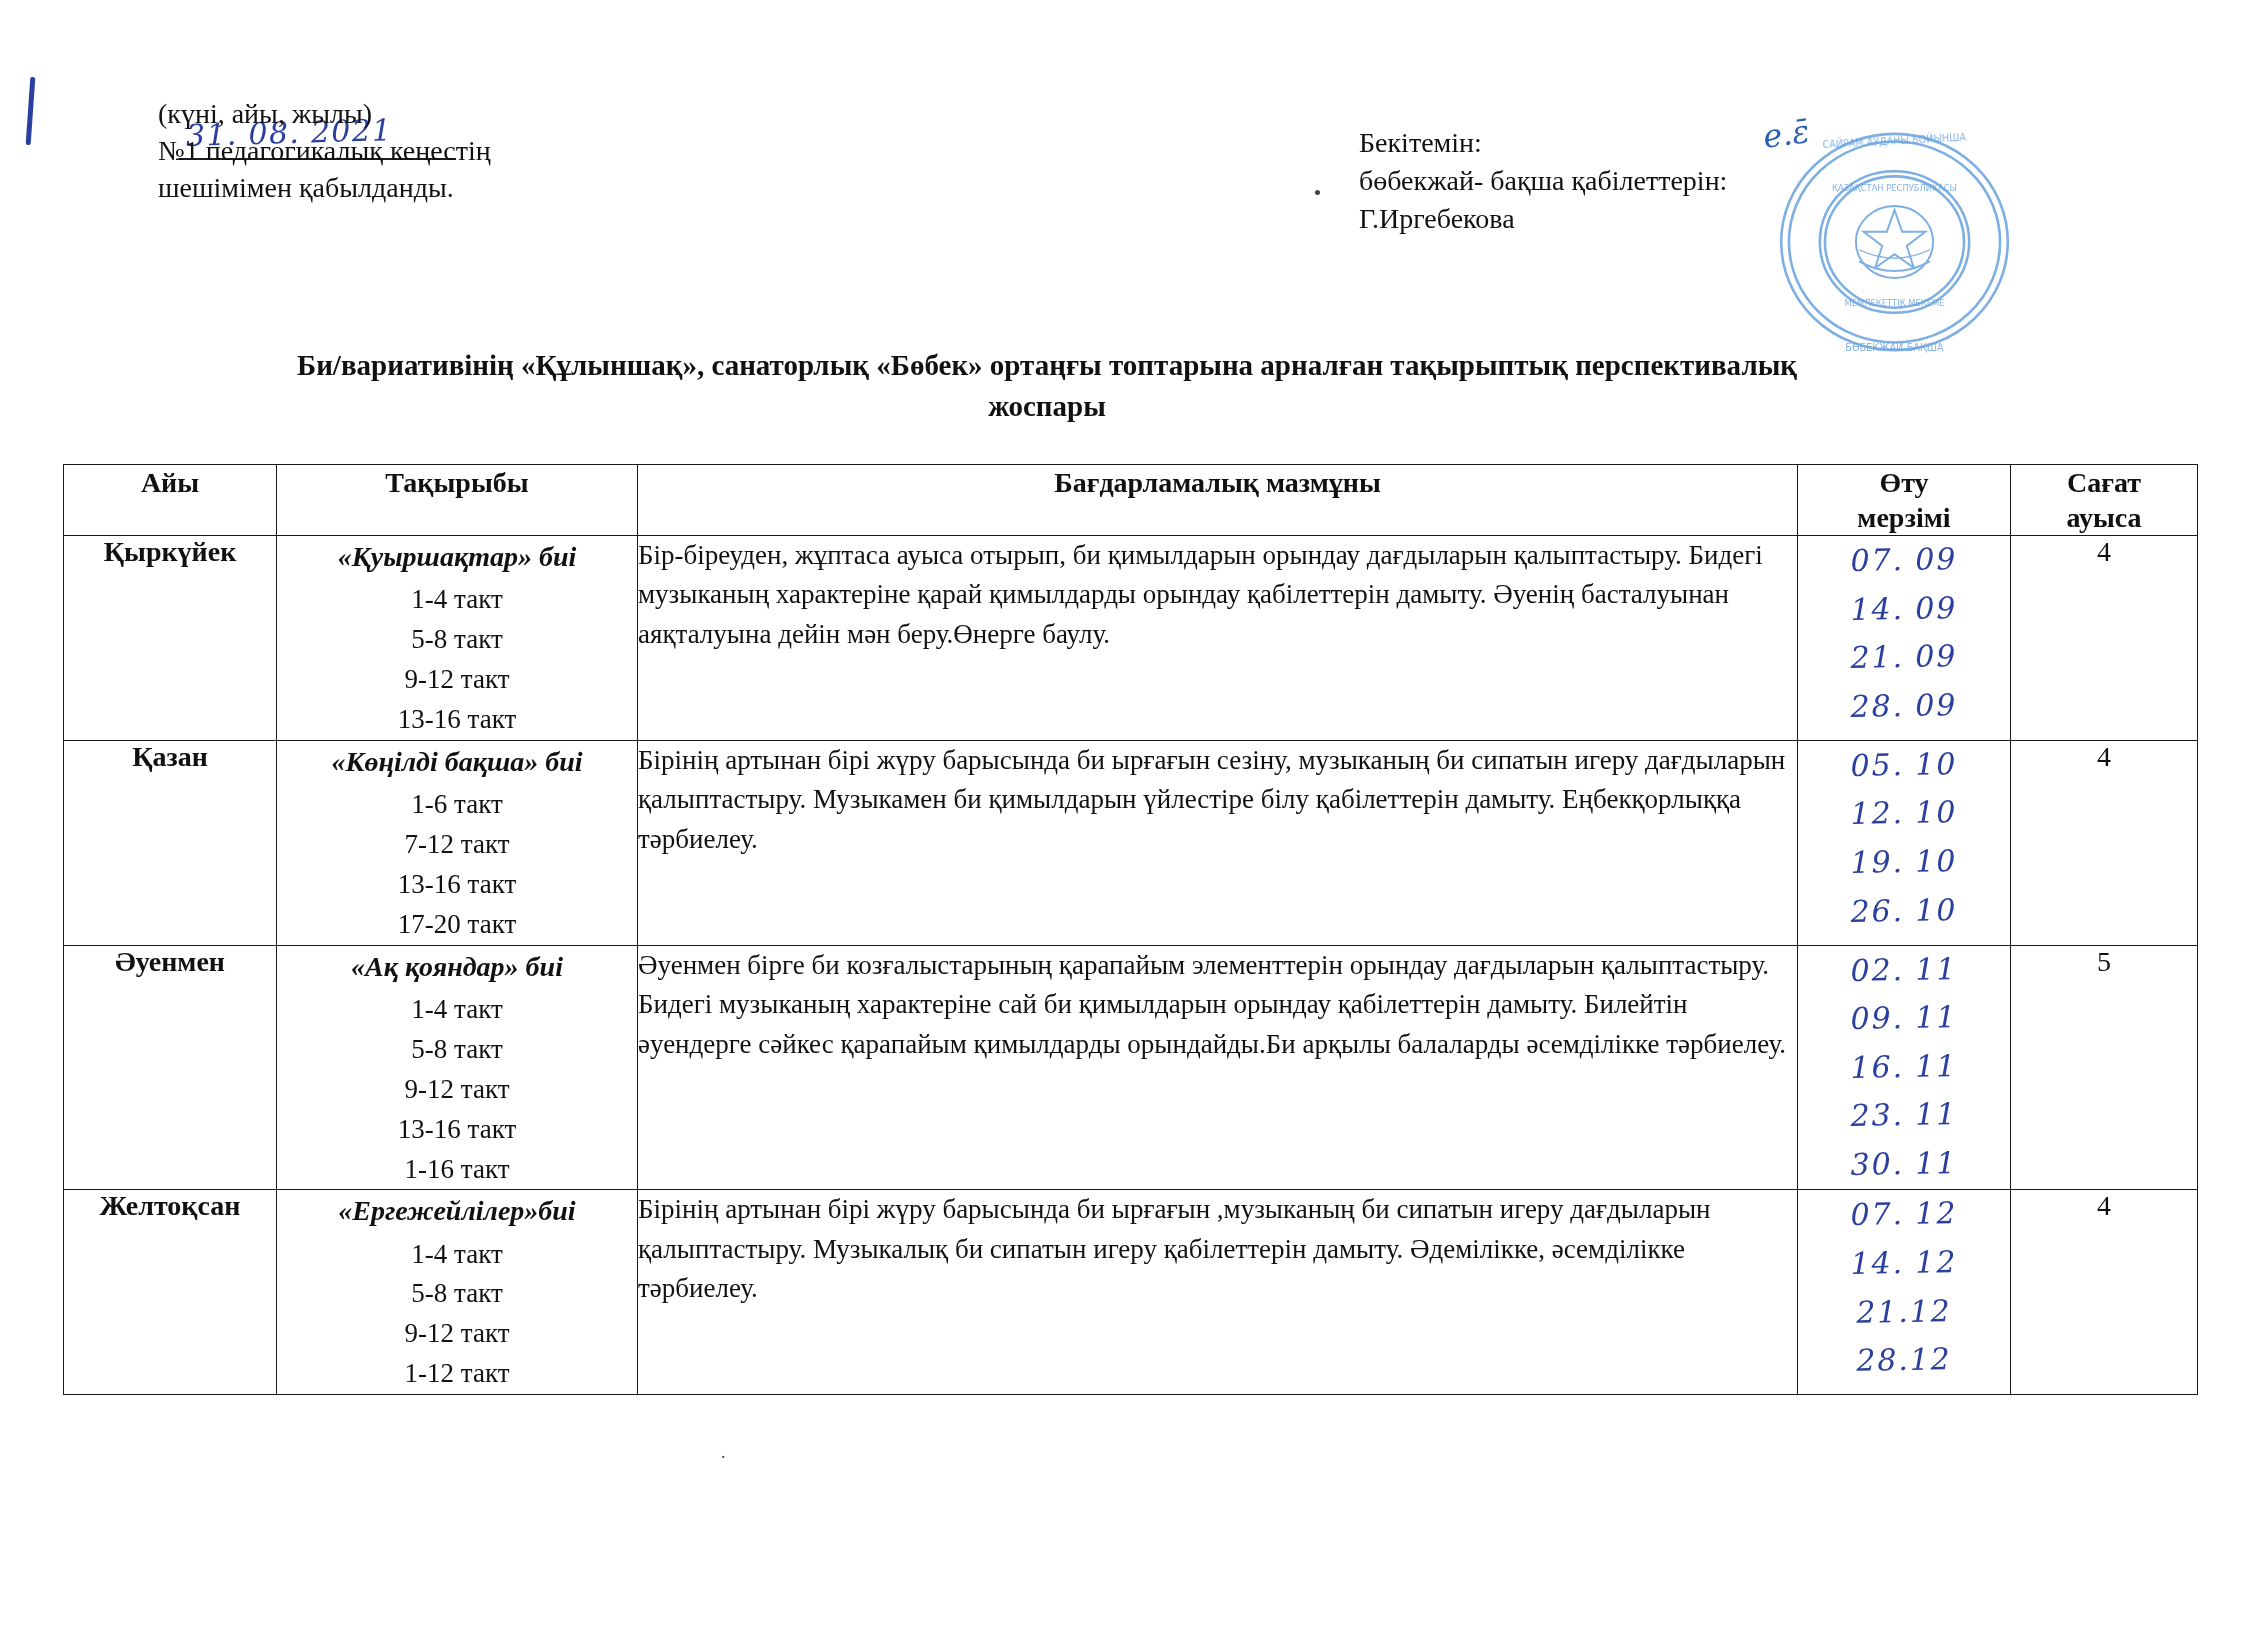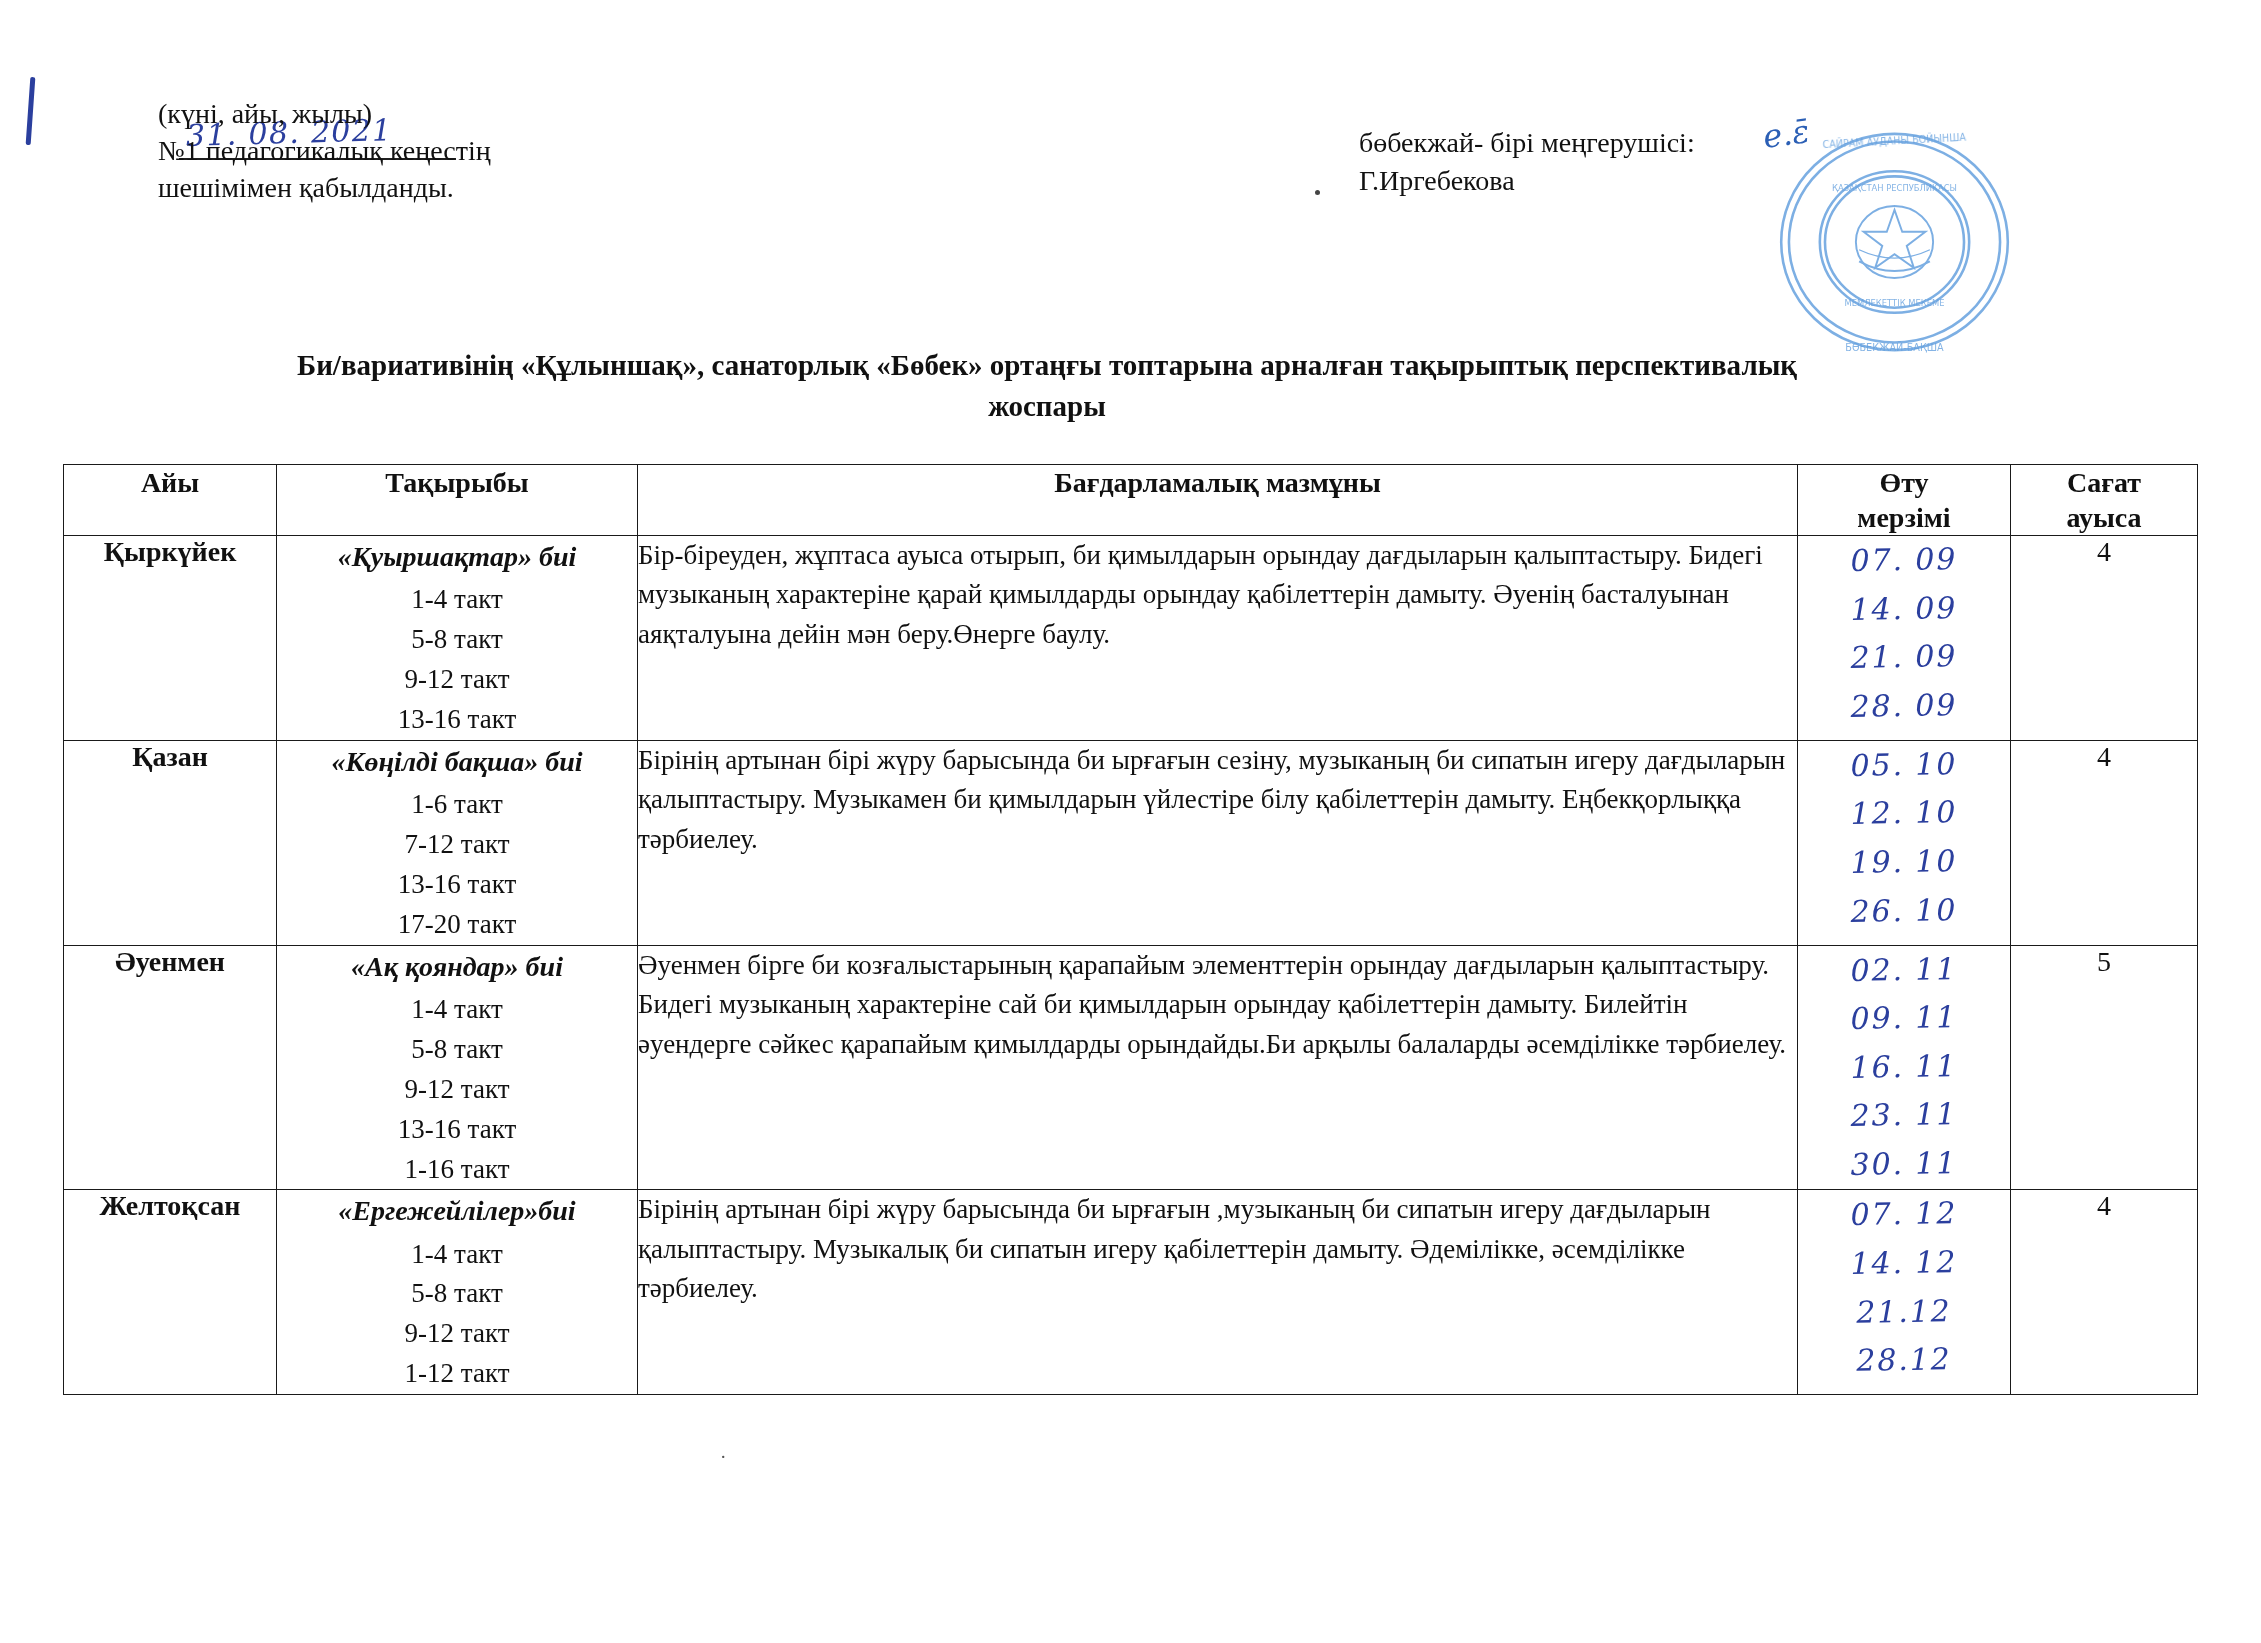--- a/index.html
+++ b/index.html
@@ -236,21 +236,22 @@
     <div class="hand-date">31. 08. 2021</div>
     <div class="hand-date-underline"></div>
 
     <div class="left-header">
       <div class="left-line">(күні, айы, жылы)</div>
       <div class="left-line">№1 педагогикалық кеңестің</div>
       <div class="left-line">шешімімен қабылданды.</div>
     </div>
 
     <div class="right-header">
-      <div class="right-line">бөбекжай- бірі меңгерушісі:</div>
+      <div class="right-line">Бекітемін:</div>
+      <div class="right-line">бөбекжай- бақша қабілеттерін:</div>
       <div class="right-line">Г.Иргебекова</div>
     </div>
 
     <div class="hand-sign">e.ɛ̄</div>
 
     <svg class="stamp" viewBox="0 0 480 400">
       <g fill="none" stroke="#4a90d9" stroke-width="4" opacity="0.85">
         <ellipse cx="240" cy="200" rx="176" ry="168"></ellipse>
         <ellipse cx="240" cy="200" rx="164" ry="156"></ellipse>
         <ellipse cx="240" cy="200" rx="116" ry="110"></ellipse>

